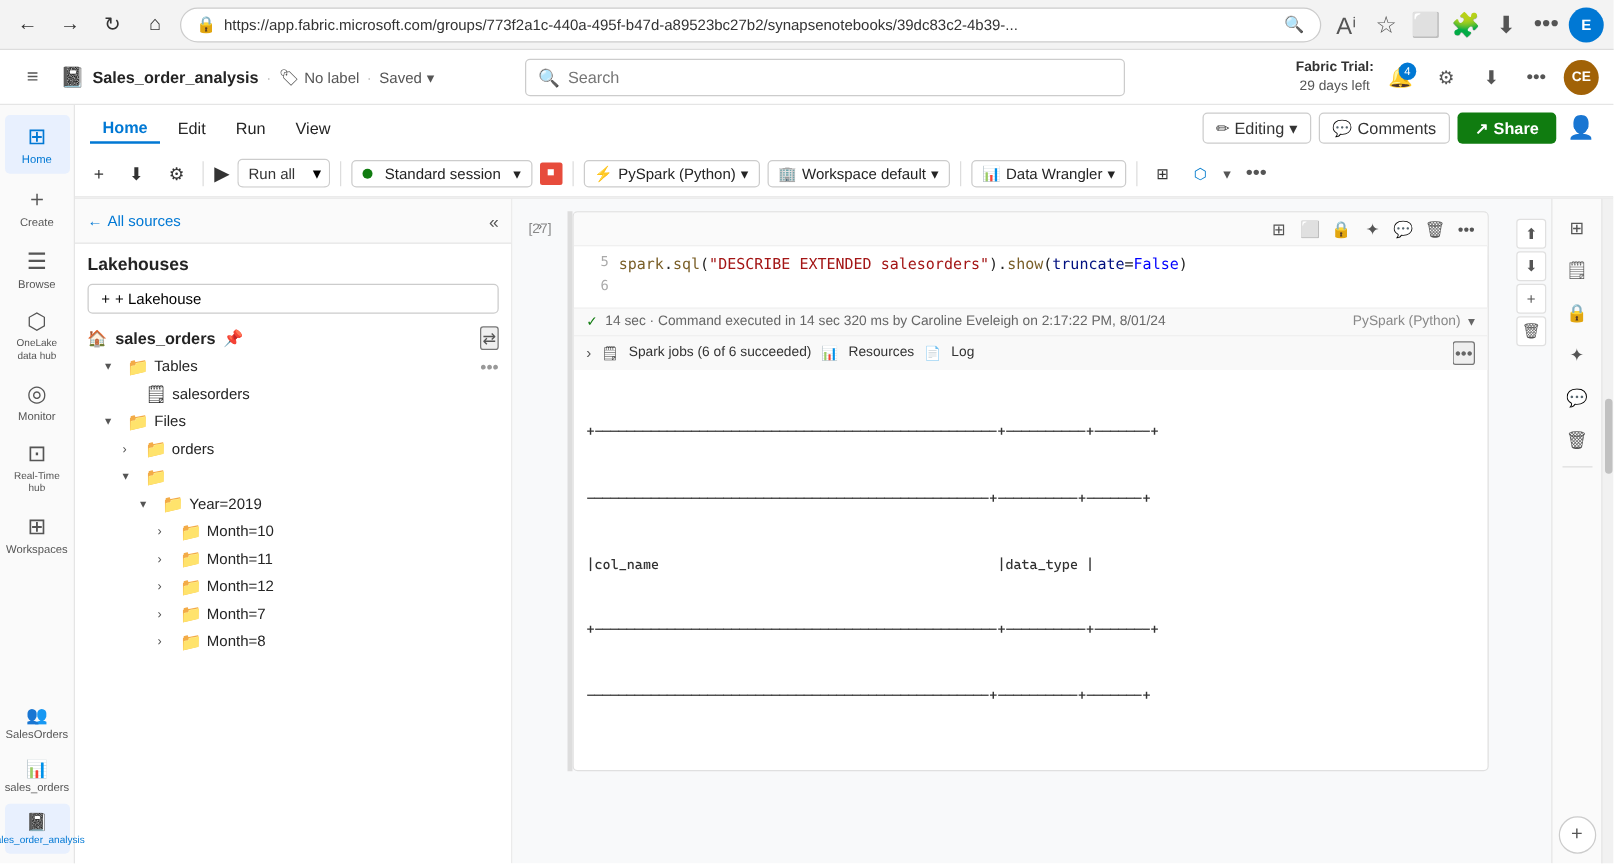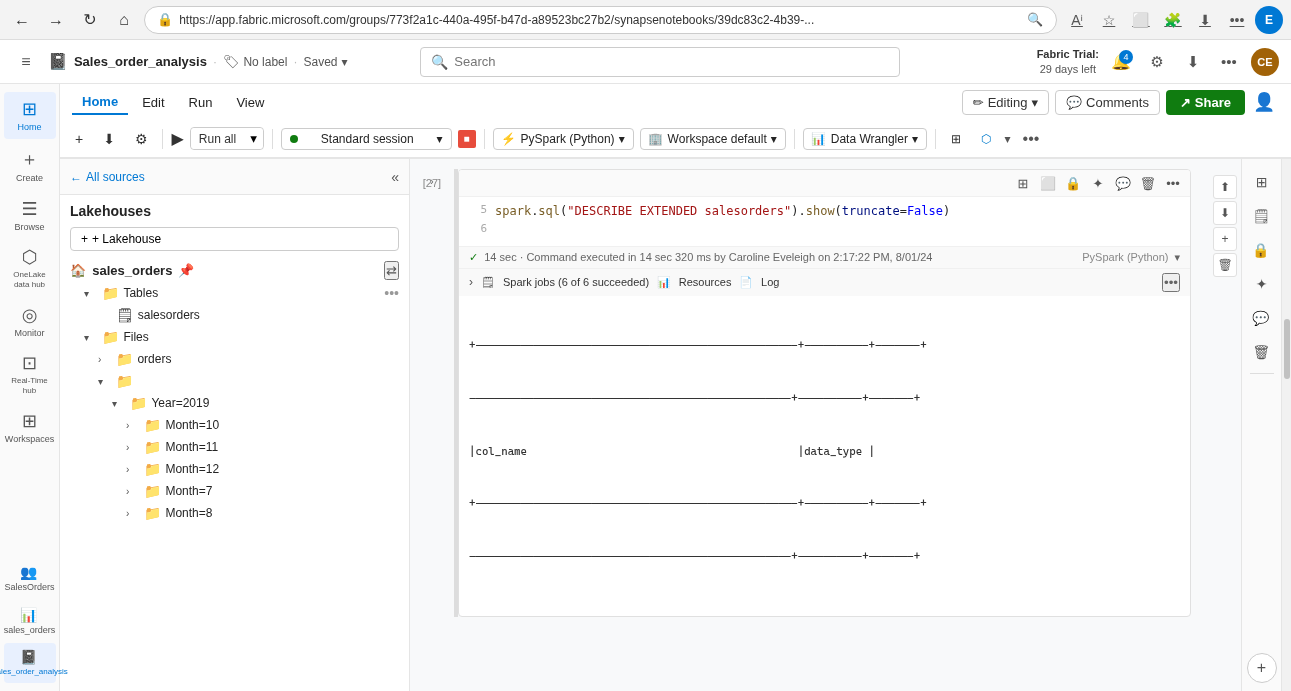--- a/index.html
+++ b/index.html
@@ -17,21 +17,21 @@
       flex-shrink: 0;
     }
     .browser-nav-btn {
       width: 28px; height: 28px; border-radius: 4px; border: none; background: transparent; cursor: pointer; display: flex; align-items: center; justify-content: center; color: #333; font-size: 16px;
     }
     .address-bar {
       flex: 1; height: 28px; border: 1px solid #ccc; border-radius: 20px; padding: 0 12px; font-size: 12px; background: #fff; color: #333; display: flex; align-items: center; gap: 6px;
     }
     .address-bar-text { font-size: 12px; color: #333; overflow: hidden; text-overflow: ellipsis; white-space: nowrap; }
     .browser-icons { display: flex; gap: 4px; }
-    .browser-icon-btn { width: 28px; height: 28px; border-radius: 4px; border: none; background: transparent; cursor: pointer; display: flex; align-items: center; justify-content: center; color: #555; font-size: 14px; text-decoration: underline; }
+    .browser-icon-btn { width: 28px; height: 28px; border-radius: 4px; border: none; background: transparent; cursor: pointer; display: flex; align-items: center; justify-content: center; color: #555; font-size: 19px; }
     .edge-profile { width: 28px; height: 28px; border-radius: 50%; background: #0078d4; display: flex; align-items: center; justify-content: center; color: white; font-weight: bold; font-size: 12px; }
 
     
     .app-layout { display: flex; flex-direction: column; flex: 1; overflow: hidden; }
 
     
     .app-header {
       height: 44px;
       background: #fff;
       border-bottom: 1px solid #e5e5e5;
@@ -105,21 +105,21 @@
       gap: 6px;
       border-bottom: 1px solid #e5e5e5;
       background: #fff;
       flex-shrink: 0;
     }
     .toolbar-btn { display: flex; align-items: center; gap: 3px; padding: 3px 7px; border: none; background: transparent; cursor: pointer; color: #333; font-size: 12px; border-radius: 3px; }
     .toolbar-icon { font-size: 14px; }
     .toolbar-divider { width: 1px; height: 20px; background: #ddd; margin: 0 2px; }
     .run-all-btn { display: flex; align-items: center; gap: 3px; padding: 3px 8px; border: 1px solid #ccc; border-radius: 4px; background: #fff; cursor: pointer; font-size: 12px; color: #333; }
     .run-dropdown { display: flex; align-items: center; padding: 3px 4px; border: 1px solid #ccc; border-left: none; border-radius: 0 4px 4px 0; background: #fff; cursor: pointer; }
-    .session-badge { display: flex; align-items: center; gap: 23px; padding: 3px 8px; border: 1px solid #ccc; border-radius: 4px; background: #fff; cursor: pointer; font-size: 12px; }
+    .session-badge { display: flex; align-items: center; gap: 10px; padding: 3px 8px; border: 1px solid #ccc; border-radius: 4px; background: #fff; cursor: pointer; font-size: 12px; }
     .session-dot { width: 8px; height: 8px; border-radius: 50%; background: #107c10; }
     .stop-btn { width: 18px; height: 18px; background: #e74c3c; display: flex; align-items: center; justify-content: center; cursor: pointer; border: none; border-radius: 2px; }
     .pyspark-btn { display: flex; align-items: center; gap: 4px; padding: 3px 8px; border: 1px solid #ccc; border-radius: 4px; background: #fff; cursor: pointer; font-size: 12px; }
     .workspace-btn { display: flex; align-items: center; gap: 4px; padding: 3px 8px; border: 1px solid #ccc; border-radius: 4px; background: #fff; cursor: pointer; font-size: 12px; }
     .data-wrangler-btn { display: flex; align-items: center; gap: 4px; padding: 3px 8px; border: 1px solid #ccc; border-radius: 4px; background: #fff; cursor: pointer; font-size: 12px; }
     .tb-more { padding: 3px 6px; border: none; background: transparent; cursor: pointer; font-size: 16px; color: #555; }
 
     
     .workspace { display: flex; flex: 1; overflow: hidden; }
 

